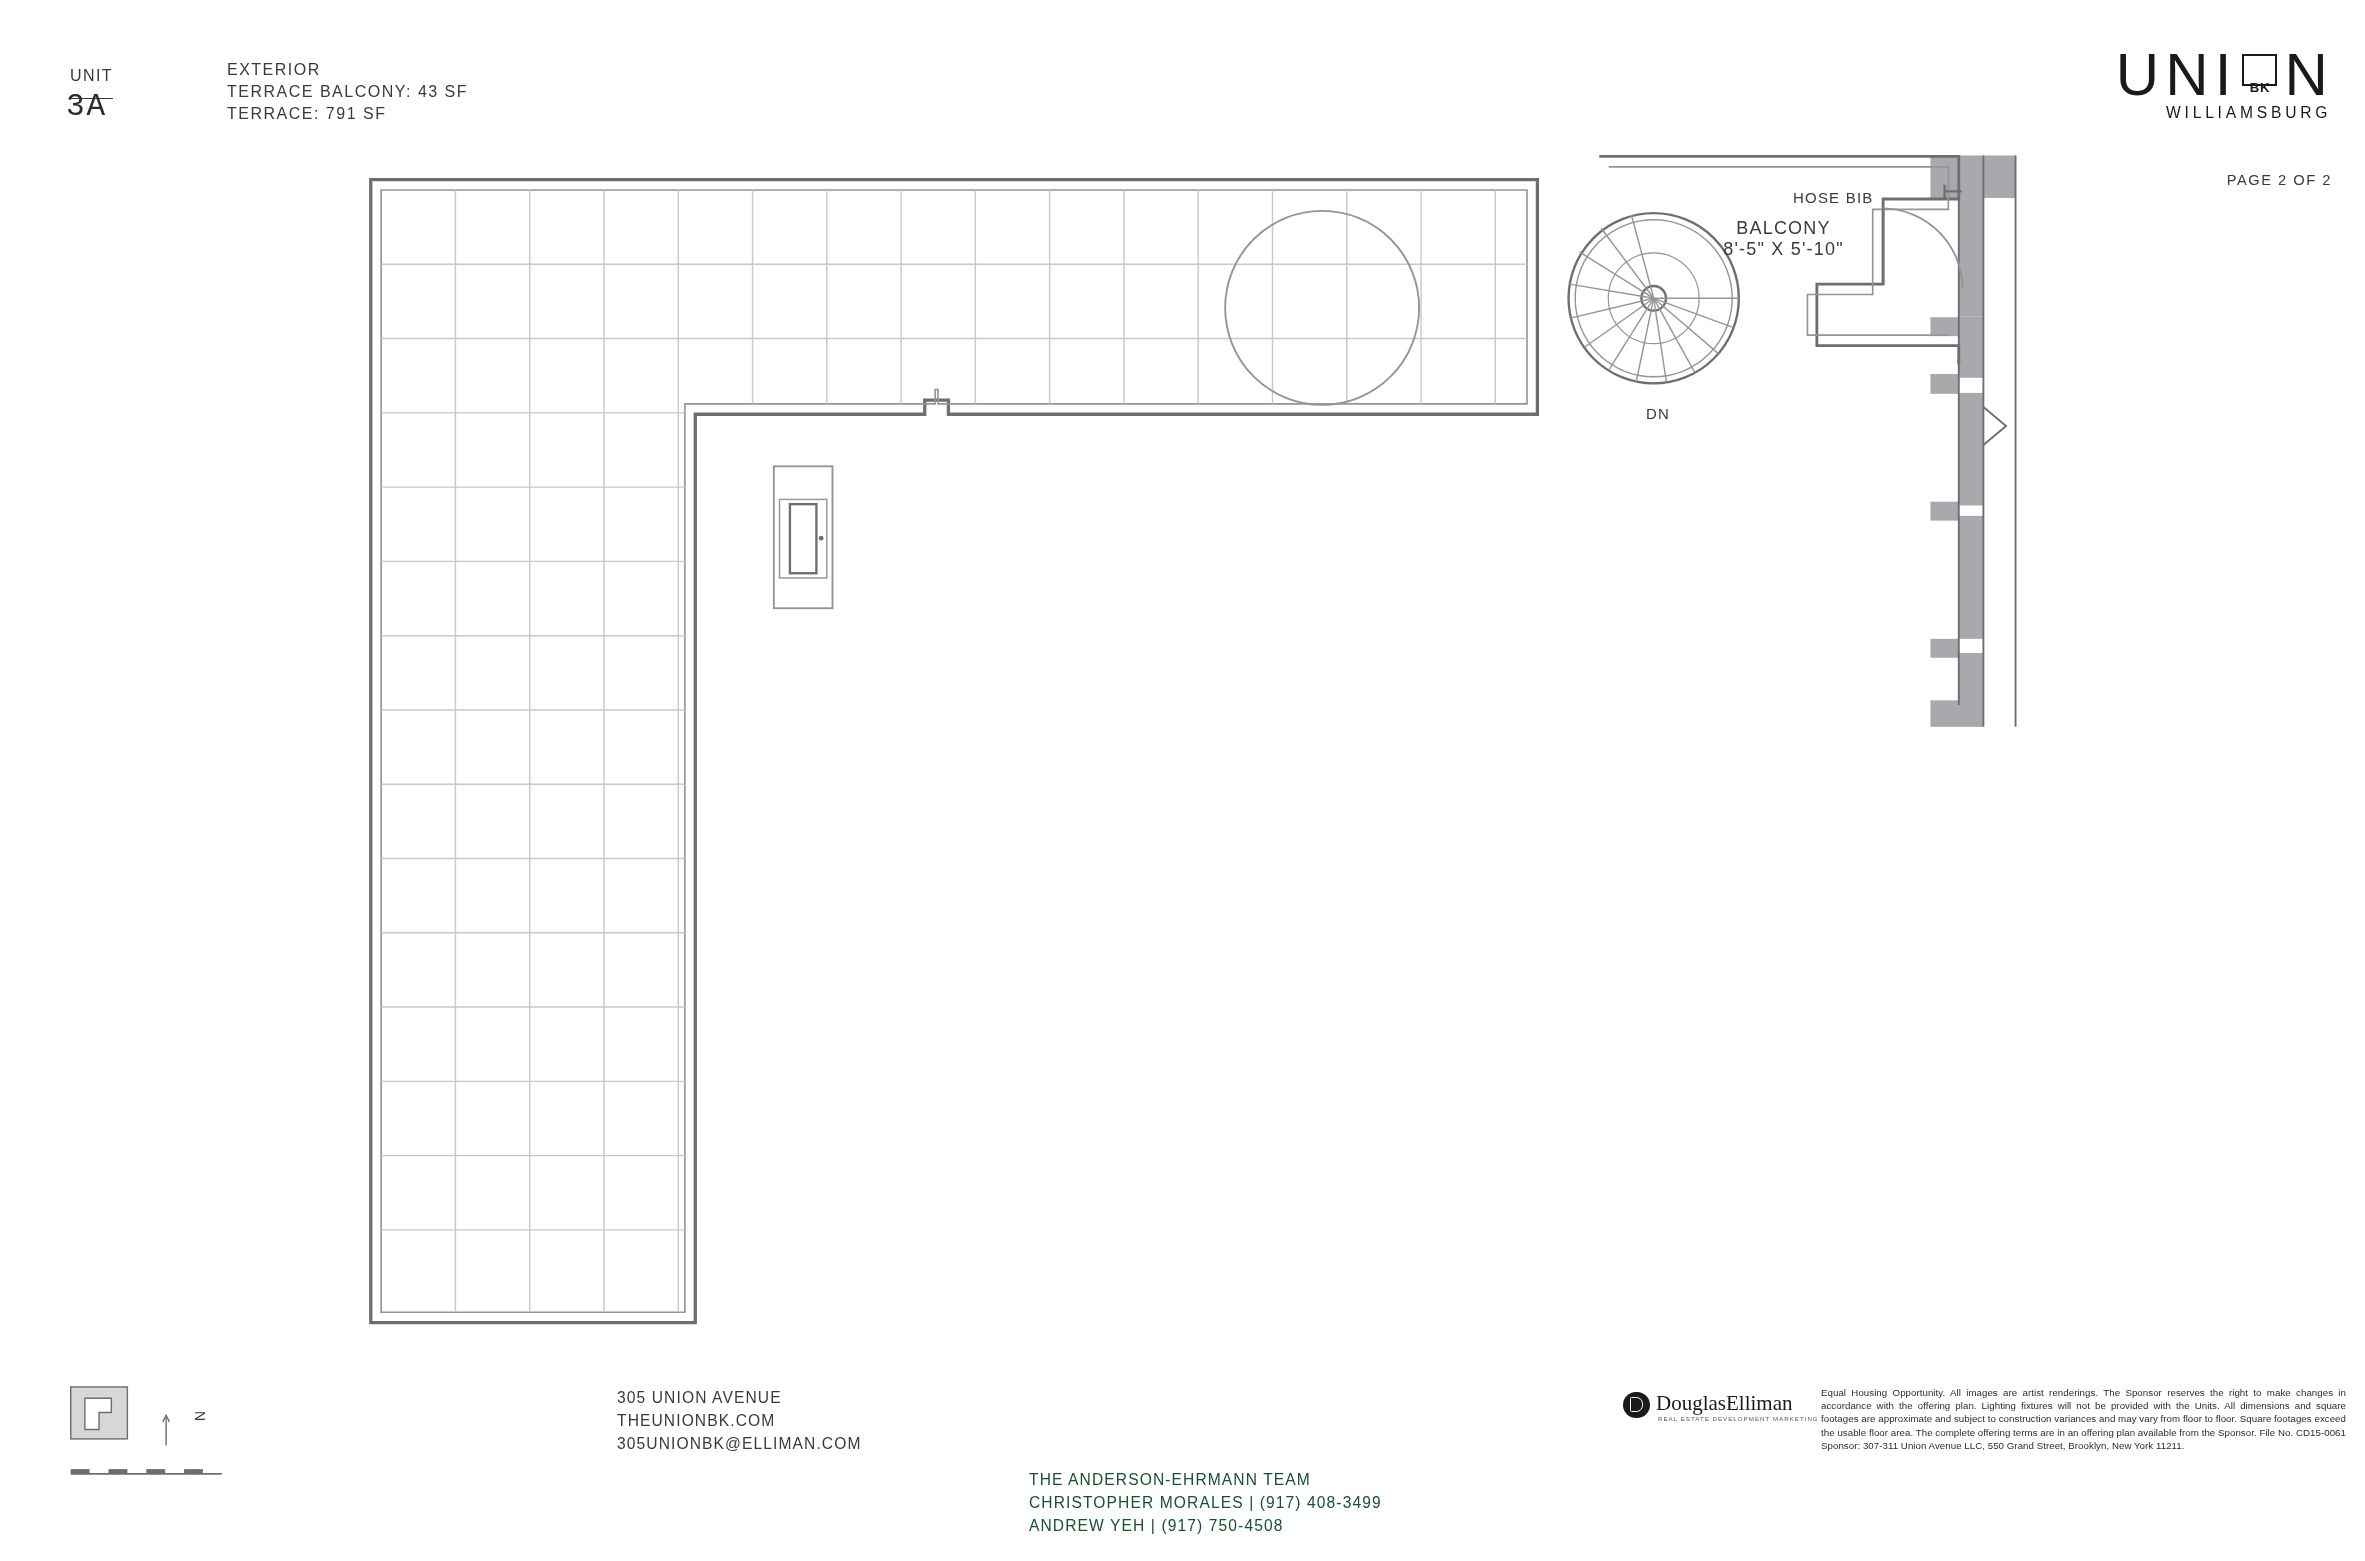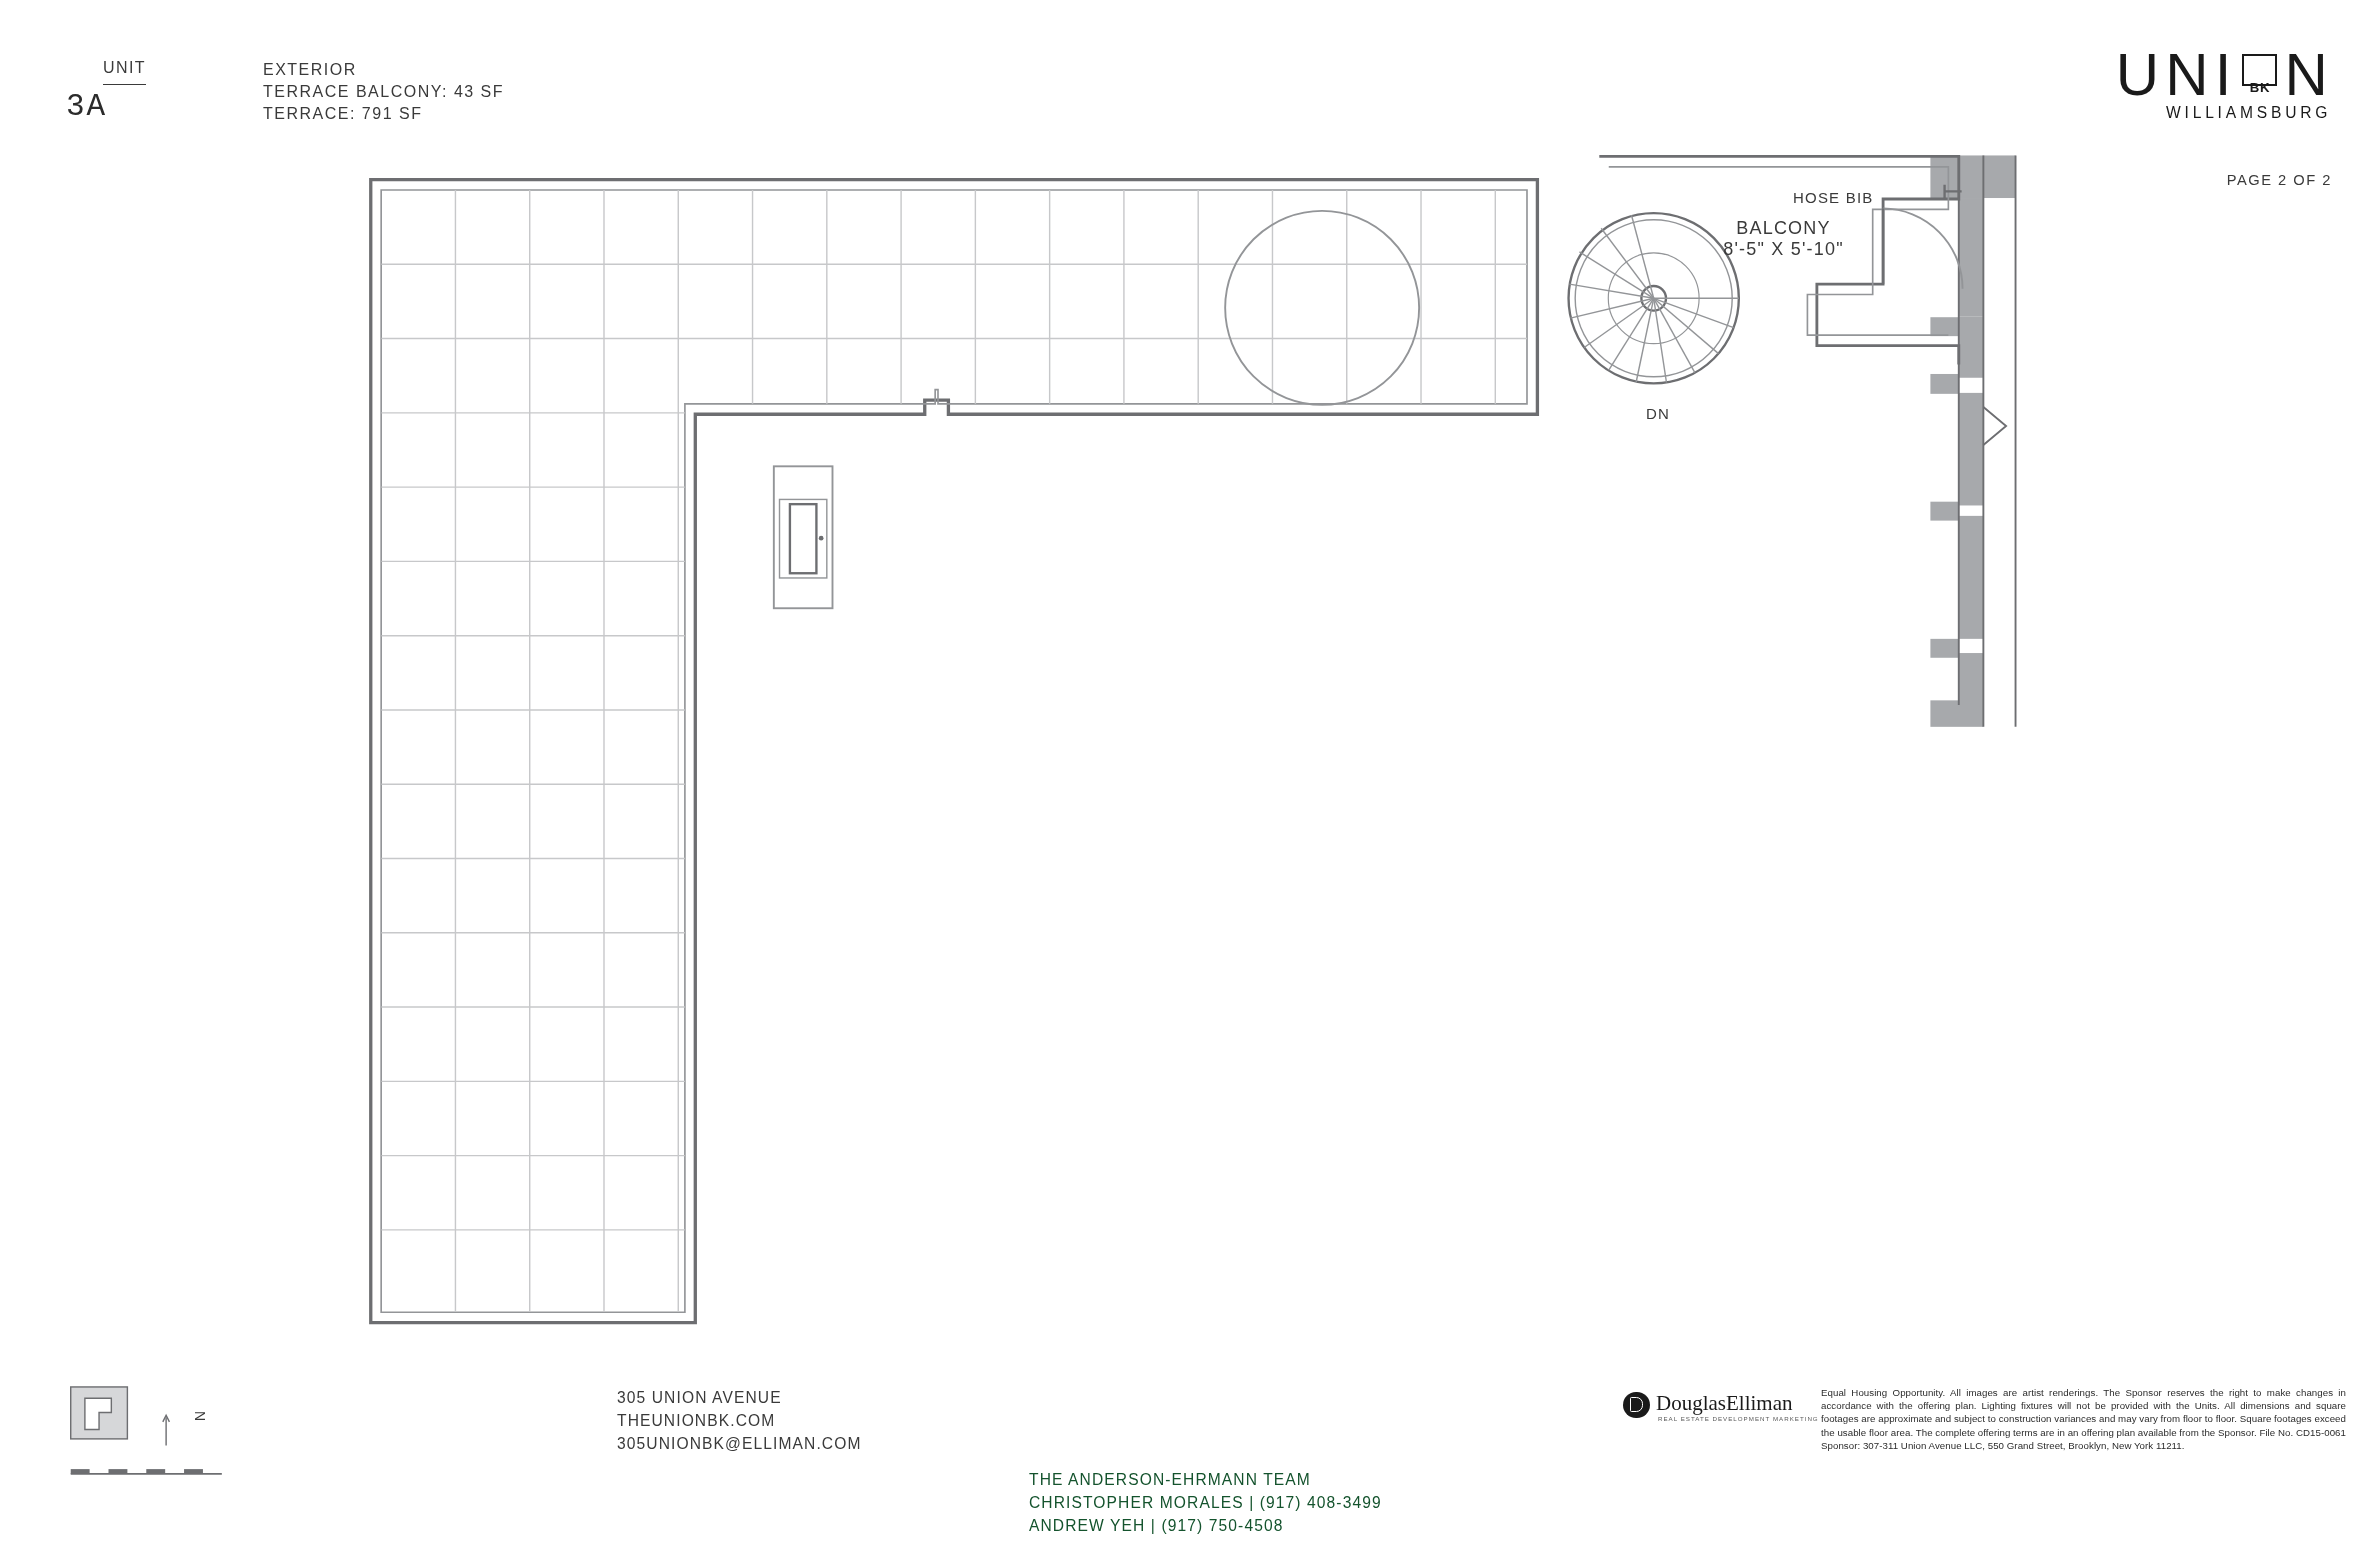--- a/index.html
+++ b/index.html
@@ -18,48 +18,46 @@
   .sheet {
     position: absolute;
     inset: 0;
     background: #ffffff;
   }
 
   
   .unit-label {
     position: absolute;
     left: 70px;
-    top: 59px;
+    top: 67px;
     font-size: 16px;
     letter-spacing: 1.4px;
     color: #3a3a3a;
     border-bottom: 0.9px solid #3a3a3a;
-    padding-bottom: 7px;
-    margin-left: 33px;
+    padding-bottom: 13px;
   }
   .unit-number {
     position: absolute;
     left: 66px;
     top: 89px;
     font-size: 31px;
     letter-spacing: 1.9px;
     color: #2b2b2b;
     font-weight: 300;
     font-family: Liberation Mono, monospace;
   }
   .exterior-block {
     position: absolute;
     left: 227px;
     top: 59px;
     font-size: 16px;
     letter-spacing: 1.5px;
     line-height: 22px;
     color: #3a3a3a;
     white-space: nowrap;
-    margin-left: 36px;
   }
 
   
   .brand {
     position: absolute;
     right: 79px;
     top: 47px;
     width: 341px;
     text-align: right;
   }

